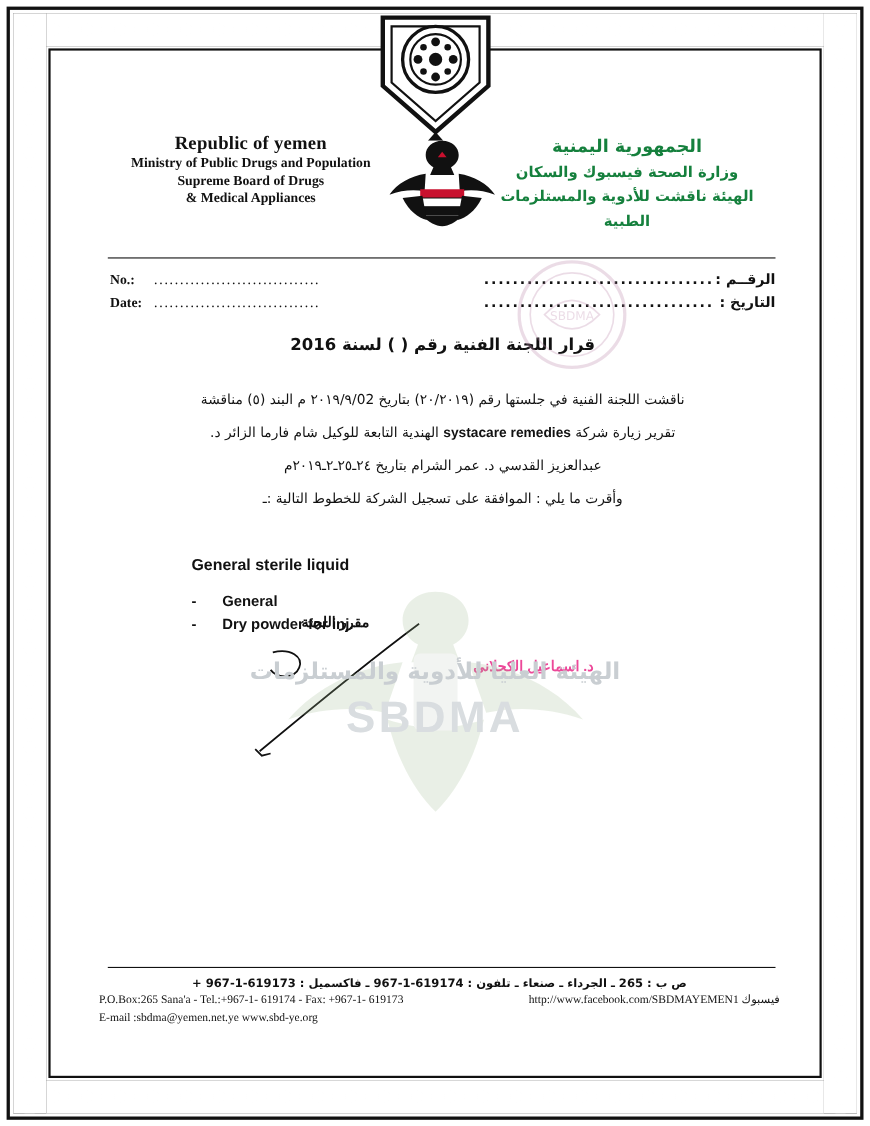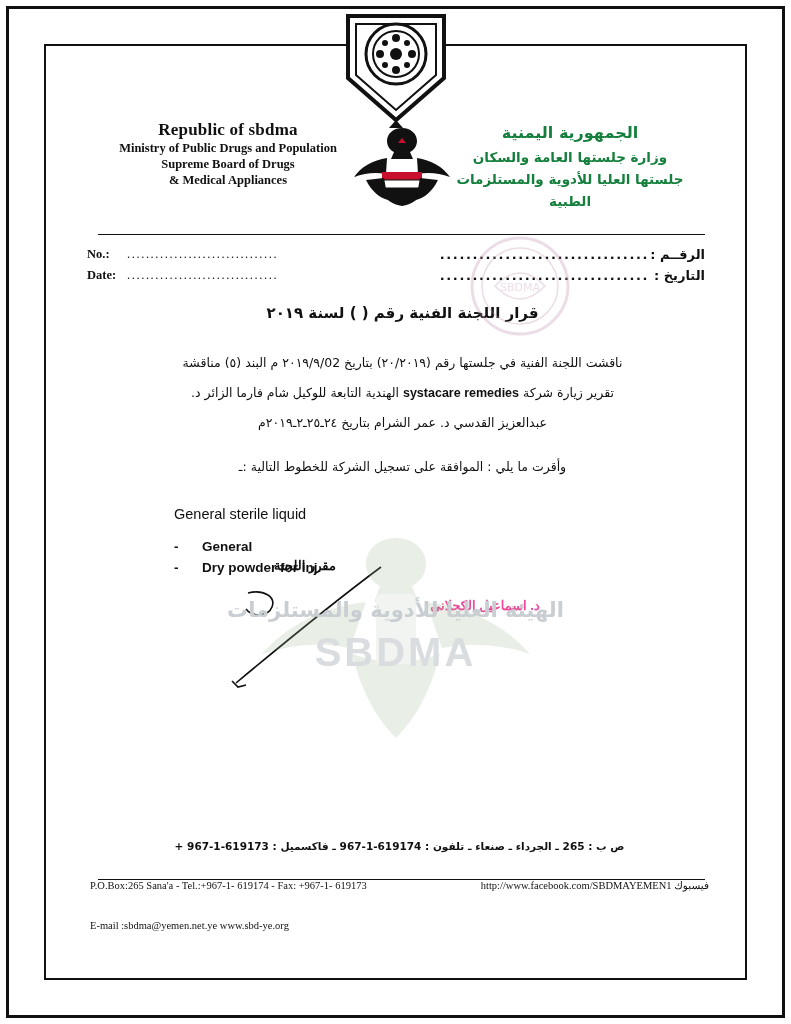--- a/index.html
+++ b/index.html
@@ -167,21 +167,21 @@
     position: absolute;
     left: 42px;
     right: 30px;
     top: 176px;
     border-top: 1.5px solid #111;
   }
 
   
   .nodate {
     position: absolute;
-    left: 31px;
+    left: 44px;
     top: 186px;
     width: 290px;
     font-family: "Liberation Serif", serif;
     font-size: 12.5px;
     color: #111;
   }
   .nodate div { line-height: 21px; }
   .nodate .lbl { font-weight: bold; display: inline-block; width: 40px; }
   .dots { letter-spacing: 1.6px; }
 
@@ -224,35 +224,35 @@
   .para .en {
     direction: ltr;
     unicode-bidi: embed;
     font-family: "Liberation Sans", sans-serif;
     font-weight: bold;
     font-size: 12.5px;
   }
   .approve {
     font-size: 12.5px;
     line-height: 30px;
-    margin-top: 14px;
+    margin-top: 0;
   }
 
   
   .en-block {
     position: absolute;
     left: 118px;
     top: 448px;
     color: #111;
   }
   .en-block h3 {
     margin: 0 0 14px 0;
     font-size: 14.5px;
     font-family: "Liberation Sans", sans-serif;
-    font-weight: normal;
+    font-weight: bold;
   }
   .en-block ul {
     margin: 0;
     padding: 0;
     list-style: none;
   }
   .en-block li {
     font-size: 13.5px;
     line-height: 21px;
     font-weight: bold;
@@ -370,21 +370,21 @@
     line-height: 16px;
   }
   .f-row {
     display: flex;
     justify-content: space-between;
     align-items: center;
     font-family: "Liberation Serif", serif;
     font-size: 10.5px;
     line-height: 16px;
   }
-  .f-row .seg { white-space: nowrap; margin-top: 24px; }
+  .f-row .seg { white-space: nowrap; }
 </style>
 </head>
 <body>
 
 <div class="page">
 
   <div class="border-outer"></div>
   <div class="band-pattern">
     <div class="strip strip-h strip-top"></div>
     <div class="strip strip-h strip-bottom"></div>
@@ -431,21 +431,21 @@
       <g fill="#c9cfc6">
         <rect x="150" y="96" width="40" height="70" rx="6"></rect>
       </g>
     </svg>
 
     <div class="wm-ar">الهيئة العليا للأدوية والمستلزمات</div>
     <div class="wm-sbdma">SBDMA</div>
 
     <div class="header">
       <div class="hdr-left">
-        <div class="l1">Republic of sbdma</div>
+        <div class="l1">Republic of yemen</div>
         <div class="l2">Ministry of Public Drugs and Population</div>
         <div class="l3">Supreme Board of Drugs</div>
         <div class="l4">&amp; Medical Appliances</div>
       </div>
 
       <svg class="emblem" viewBox="0 0 96 84">
         <g>
           <path d="M48 6 c-9 0 -15 6 -15 13 c0 5 3 9 7 11 l-3 7 h22 l-3 -7 c4 -2 7 -6 7 -11 c0 -7 -6 -13 -15 -13Z" fill="#111"></path>
           <path d="M48 16 l-4 5 h8Z" fill="#c8102e"></path>
           <path d="M33 36 c-14 2 -26 9 -33 19 c11 -4 22 -5 32 -3Z" fill="#111"></path>
@@ -454,22 +454,22 @@
           <path d="M28 58 h40 v8 h-40Z" fill="#ffffff" stroke="#111" stroke-width="1"></path>
           <path d="M28 66 h40 v8 h-40Z" fill="#111"></path>
           <path d="M30 74 c6 7 12 9 18 10 c6 -1 12 -3 18 -10Z" fill="#111"></path>
           <path d="M12 58 c6 12 14 18 22 20 l-4 -22Z" fill="#111"></path>
           <path d="M84 58 c-6 12 -14 18 -22 20 l4 -22Z" fill="#111"></path>
         </g>
       </svg>
 
       <div class="hdr-right">
         <div class="a1">الجمهورية اليمنية</div>
-        <div class="a2">وزارة جلستها العامة والسكان</div>
-        <div class="a3">جلستها العليا للأدوية والمستلزمات الطبية</div>
+        <div class="a2">وزارة الصحة فيسبوك والسكان</div>
+        <div class="a3">الهيئة ناقشت للأدوية والمستلزمات الطبية</div>
       </div>
     </div>
 
     <div class="rule"></div>
 
     <div class="nodate">
       <div>
         <span class="lbl">No.:</span><span class="dots">................................</span>
       </div>
       <div>
@@ -480,21 +480,21 @@
     <div class="nodate-ar">
       <div>
         <span class="lbl">الرقــم :</span><span class="dots">................................</span>
       </div>
       <div>
         <span class="lbl">التاريخ :</span><span class="dots">................................</span>
       </div>
     </div>
 
     <div class="body-ar">
-      <div class="title-ar">قرار اللجنة الفنية رقم (        ) لسنة ٢٠١٩</div>
+      <div class="title-ar">قرار اللجنة الفنية رقم (        ) لسنة 2016</div>
       <div class="para">ناقشت اللجنة الفنية في جلستها رقم (٢٠/٢٠١٩) بتاريخ ٢٠١٩/٩/02 م البند (٥) مناقشة</div>
       <div class="para">
         <span>تقرير زيارة شركة </span><span class="en">systacare remedies</span><span> الهندية التابعة للوكيل شام فارما الزائر د.</span>
       </div>
       <div class="para">عبدالعزيز القدسي د. عمر الشرام بتاريخ ٢٤ـ٢٥ـ٢ـ٢٠١٩م</div>
       <div class="approve">وأقرت ما يلي : الموافقة على تسجيل الشركة للخطوط التالية :ـ</div>
     </div>
 
     <div class="en-block">
       <h3>General sterile liquid</h3>

